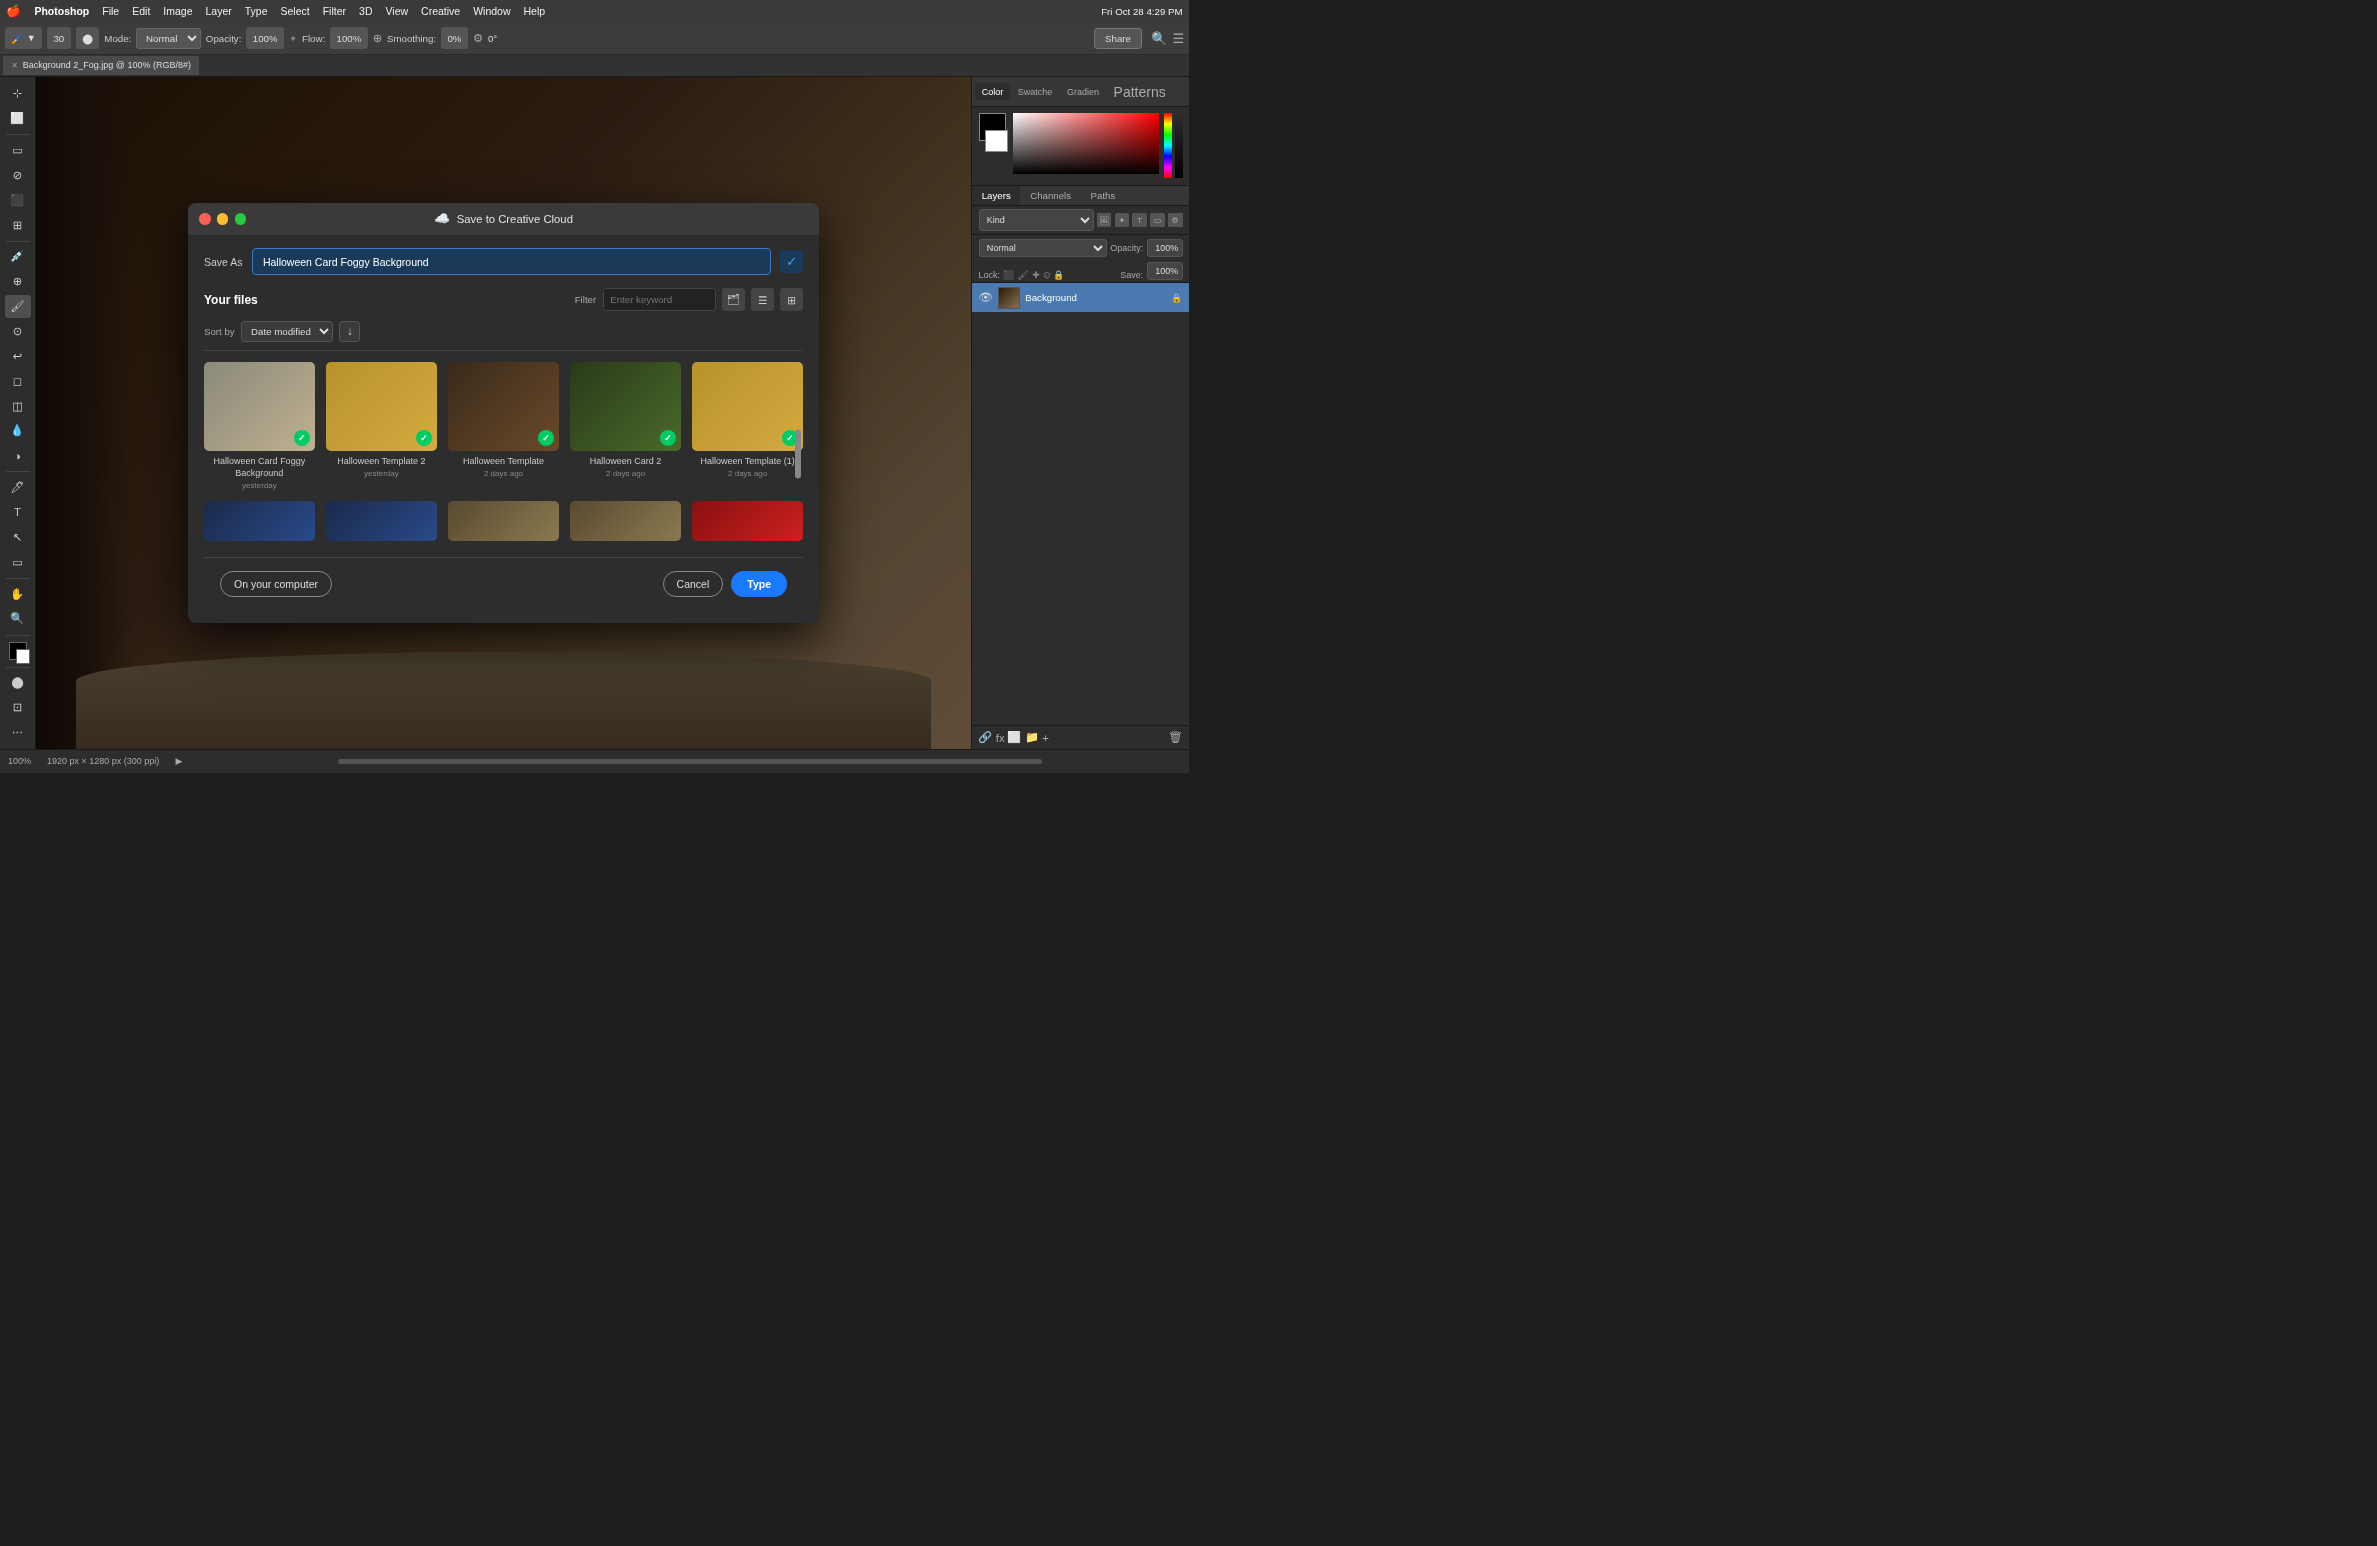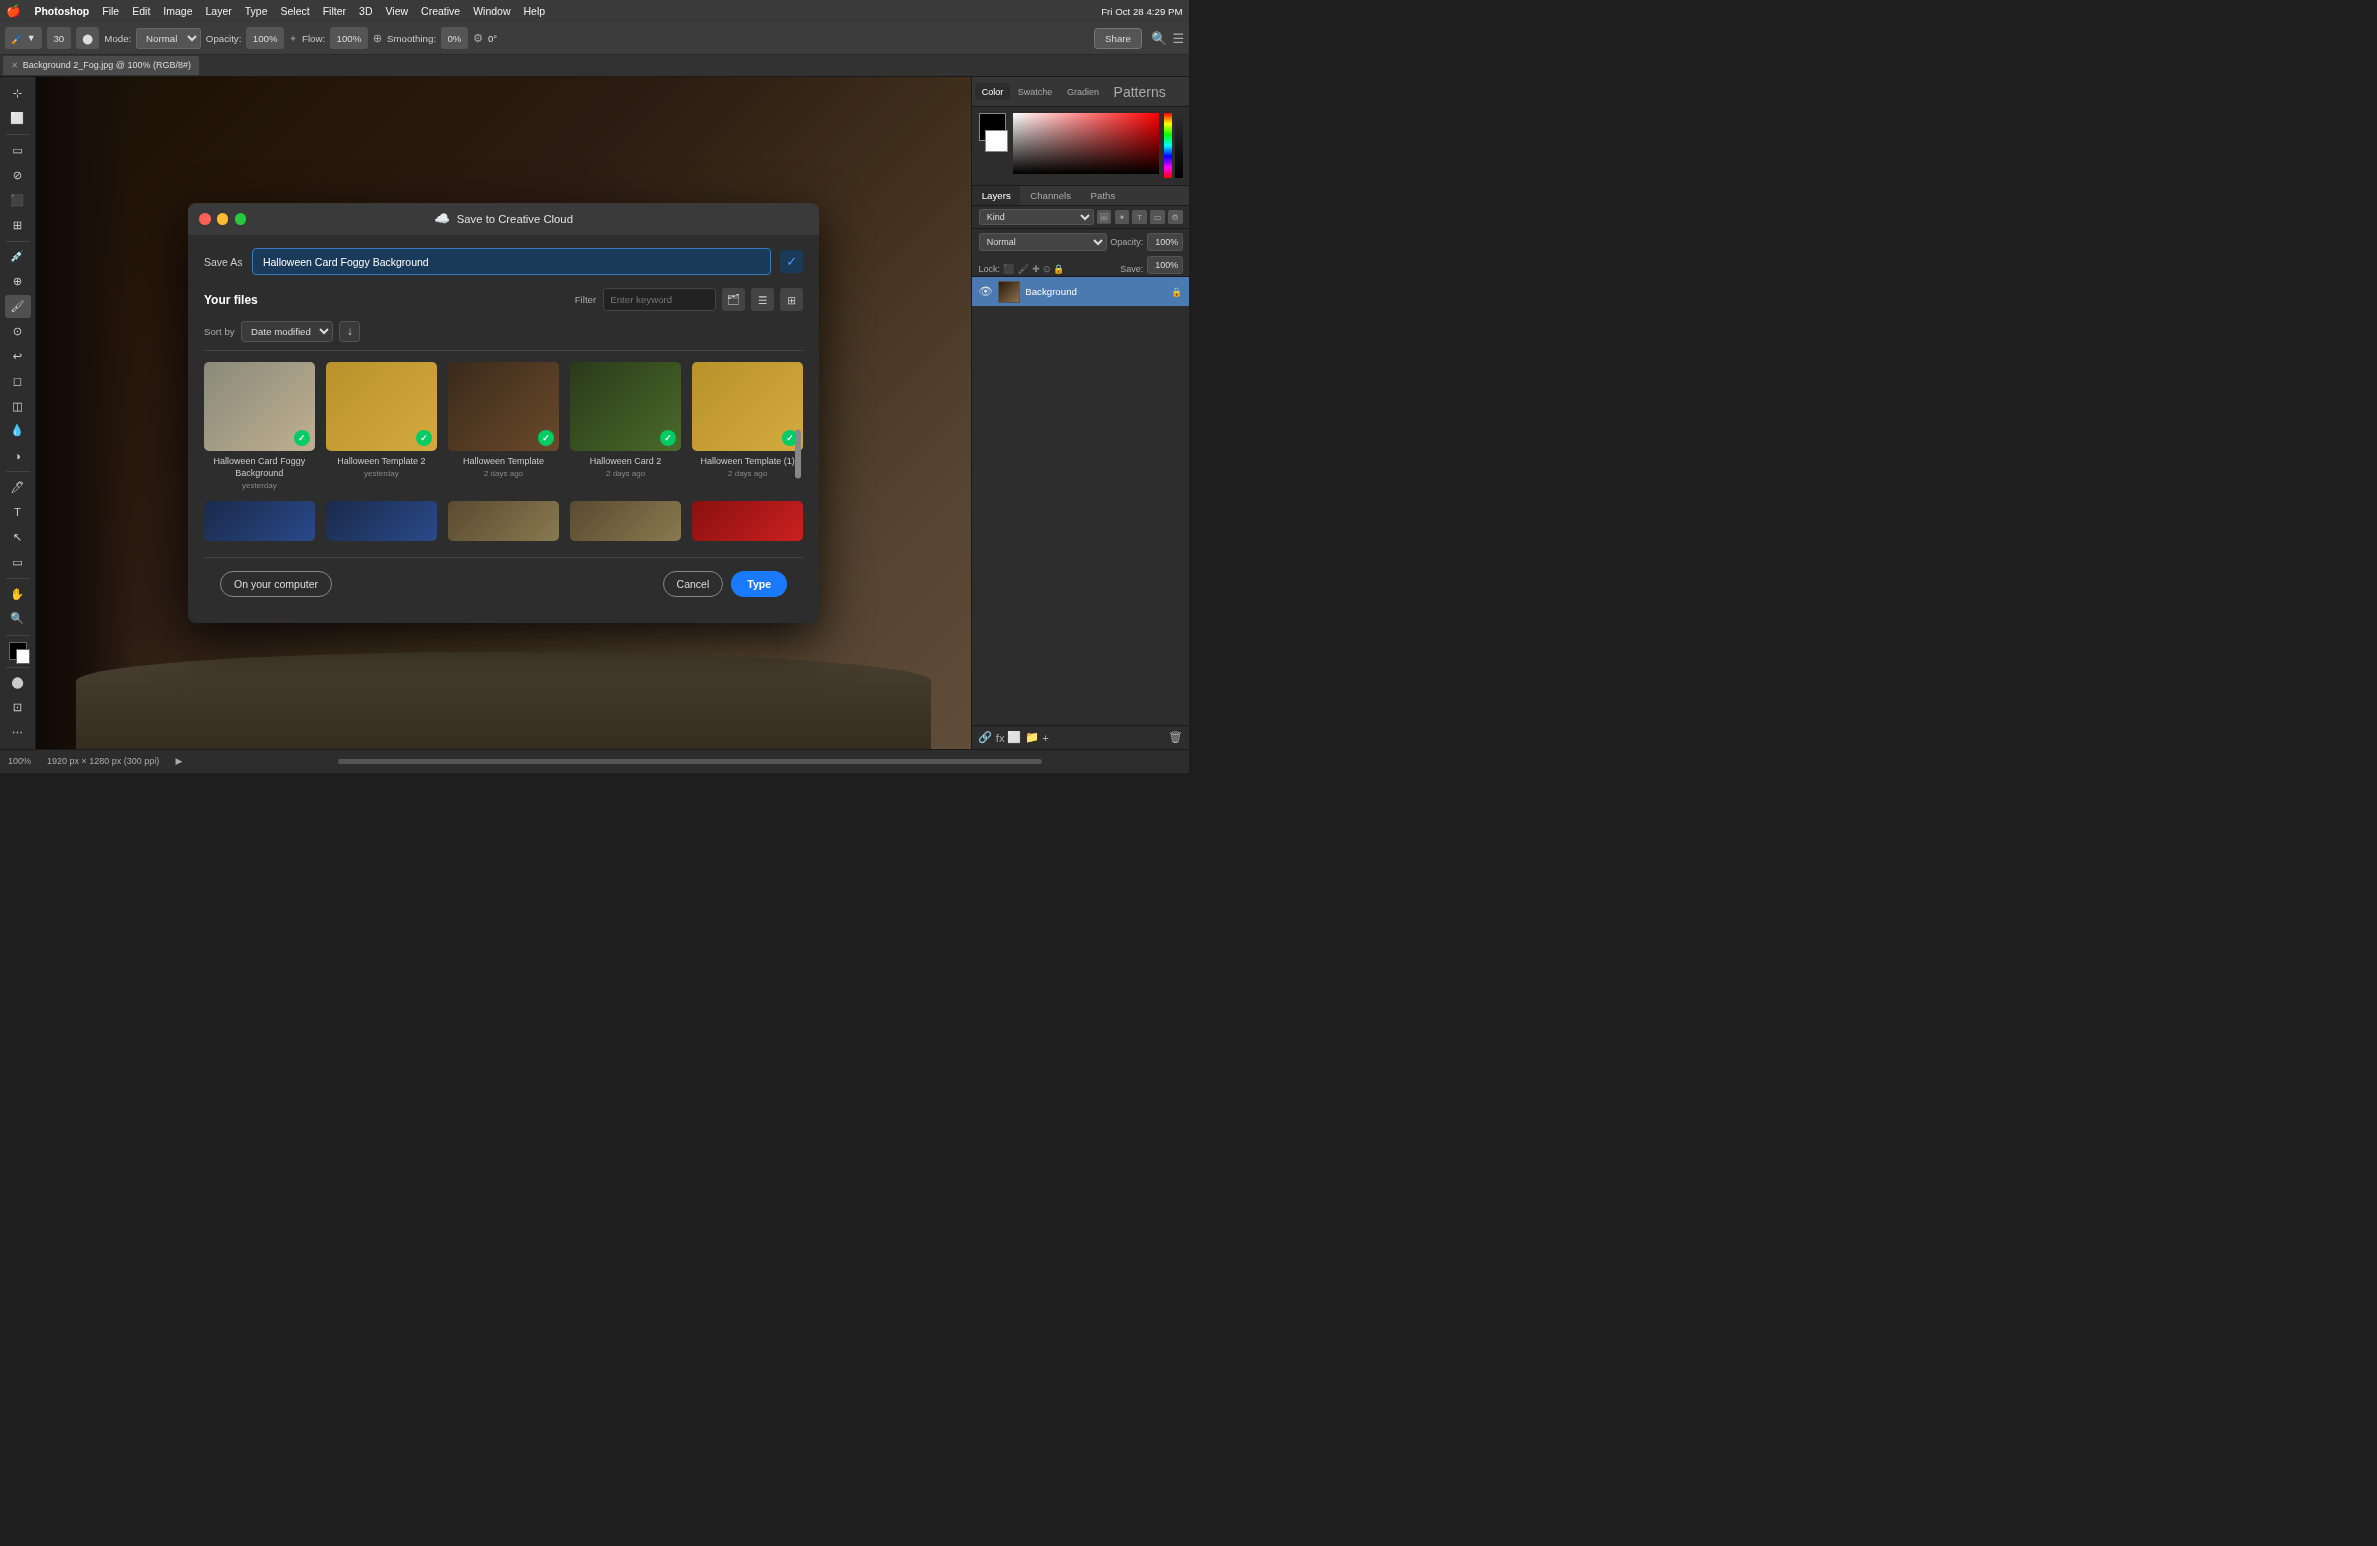--- a/index.html
+++ b/index.html
@@ -191,21 +191,21 @@
       align-items: center;
       padding: 3.2px 6.5px;
       gap: 3.2px;
       border-bottom: 0.8px solid #1a1a1a;
     }
     .layers-kind-select {
       background: #444;
       border: 0.8px solid #555;
       color: #ddd;
       font-size: 9px;
-      height: 16px;
+      height: 22px;
       border-radius: 2.4px;
       padding: 0 3.2px;
       flex: 1;
     }
     .layers-opacity-row {
       display: flex;
       align-items: center;
       padding: 3.2px 6.5px;
       gap: 3.2px;
       font-size: 9px;

